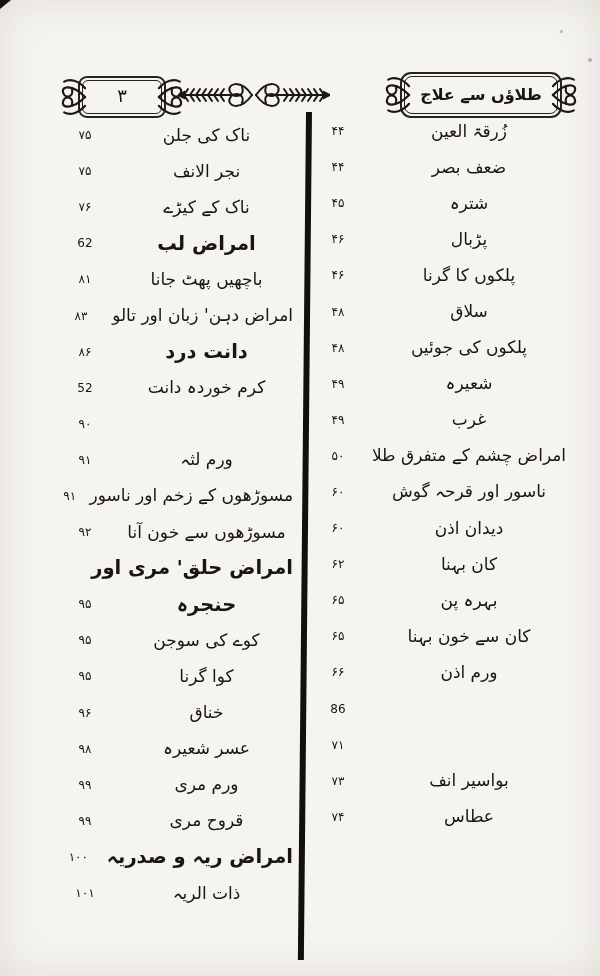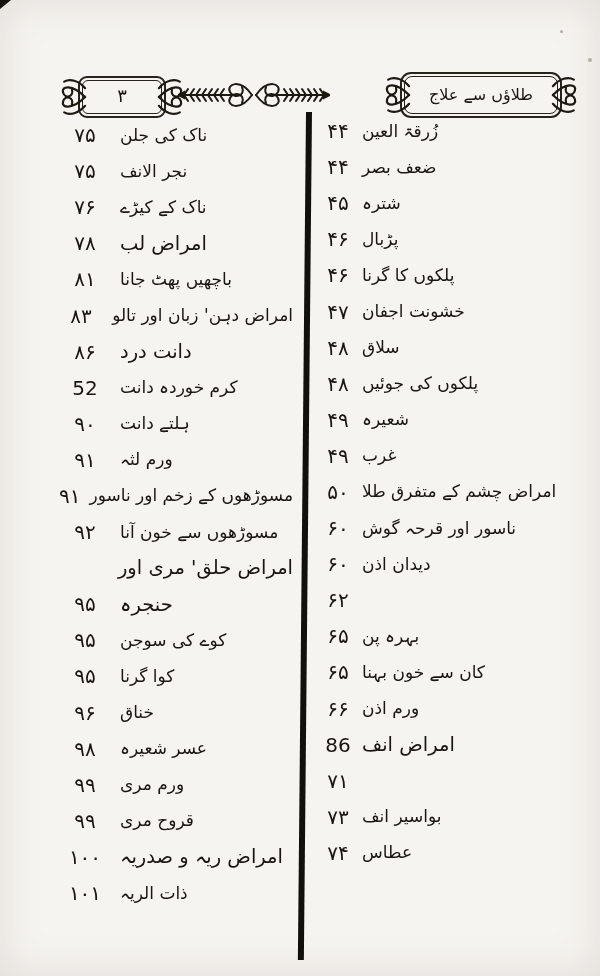--- a/index.html
+++ b/index.html
@@ -30,40 +30,40 @@
   .center-ornament{position:absolute;left:178px;top:76px;width:152px;height:38px;}
 
   .title-banner{
     position:absolute;left:400px;top:72px;width:158px;height:42px;
     border:2px solid #26221c;border-radius:11px;
     display:flex;align-items:center;justify-content:center;
   }
   .title-banner::before{content:"";position:absolute;inset:2px;border:1px solid #26221c;border-radius:8px;}
   .title-banner .flourish.left{left:-20px}
   .title-banner .flourish.right{right:-20px}
-  .banner-text{font-size:16px;font-weight:normal;direction:rtl;white-space:nowrap;transform:translateY(-1px);}
+  .banner-text{font-size:16px;font-weight:bold;direction:rtl;white-space:nowrap;transform:translateY(-1px);}
 
   
   .divider-line{
     position:absolute;left:306px;top:112px;width:6px;height:848px;
     background:#12100d;transform:rotate(0.55deg);transform-origin:top center;
   }
 
   
   .col{position:absolute;top:113px;}
   .col-right{left:316px;width:284px;}
   .col-left{left:0;top:117px;width:306px;}
   .row{display:flex;align-items:center;height:36.1px;}
-  .num{font-size:20px;direction:rtl;white-space:nowrap;}
+  .num{font-size:12px;direction:rtl;white-space:nowrap;}
   .col-right .num{width:44px;text-align:center;}
   .col-left .num{width:70px;margin-left:50px;text-align:center;}
-  .title{flex:1;direction:rtl;text-align:left;font-size:17px;white-space:nowrap;line-height:1;}
+  .title{flex:1;direction:rtl;text-align:center;font-size:17px;white-space:nowrap;line-height:1;}
   .col-right .title{padding-left:2px;padding-right:24px;}
   .col-left .title{padding-right:13px;}
-  .row.bold .title{font-weight:normal;font-size:19.5px;}
+  .row.bold .title{font-weight:bold;font-size:19.5px;}
 </style>
 </head>
 <body>
 
 <div class="page">
 
   <div class="corner-mark"></div>
   <div class="speck" style="left:588px;top:58px;width:4px;height:4px"></div>
   <div class="speck" style="left:560px;top:30px;width:3px;height:3px"></div>
 
@@ -141,24 +141,20 @@
   </div>
       <div class="row">
     <span class="num">۴۶</span>
     <span class="title">پڑبال</span>
   </div>
       <div class="row">
     <span class="num">۴۶</span>
     <span class="title">پلکوں کا گرنا</span>
   </div>
       <div class="row">
-    <span class="num">۴۷</span>
-    <span class="title">خشونت اجفان</span>
-  </div>
-      <div class="row">
     <span class="num">۴۸</span>
     <span class="title">سلاق</span>
   </div>
       <div class="row">
     <span class="num">۴۸</span>
     <span class="title">پلکوں کی جوئیں</span>
   </div>
       <div class="row">
     <span class="num">۴۹</span>
     <span class="title">شعیرہ</span>
@@ -174,36 +170,36 @@
       <div class="row">
     <span class="num">۶۰</span>
     <span class="title">ناسور اور قرحہ گوش</span>
   </div>
       <div class="row">
     <span class="num">۶۰</span>
     <span class="title">دیدان اذن</span>
   </div>
       <div class="row">
     <span class="num">۶۲</span>
+    <span class="title">کان بہنا</span>
   </div>
       <div class="row">
     <span class="num">۶۵</span>
     <span class="title">بہرہ پن</span>
   </div>
       <div class="row">
     <span class="num">۶۵</span>
     <span class="title">کان سے خون بہنا</span>
   </div>
       <div class="row">
     <span class="num">۶۶</span>
     <span class="title">ورم اذن</span>
   </div>
       <div class="row bold">
     <span class="num">86</span>
-    <span class="title">امراض انف</span>
   </div>
       <div class="row">
     <span class="num">۷۱</span>
   </div>
       <div class="row">
     <span class="num">۷۳</span>
     <span class="title">بواسیر انف</span>
   </div>
       <div class="row">
     <span class="num">۷۴</span>
@@ -217,42 +213,41 @@
   </div>
       <div class="row">
     <span class="num">۷۵</span>
     <span class="title">نجر الانف</span>
   </div>
       <div class="row">
     <span class="num">۷۶</span>
     <span class="title">ناک کے کیڑے</span>
   </div>
       <div class="row bold">
-    <span class="num">۷۸</span>
+    <span class="num">62</span>
     <span class="title">امراض لب</span>
   </div>
       <div class="row">
     <span class="num">۸۱</span>
     <span class="title">باچھیں پھٹ جانا</span>
   </div>
       <div class="row">
     <span class="num">۸۳</span>
     <span class="title">امراض دہن' زبان اور تالو</span>
   </div>
       <div class="row bold">
     <span class="num">۸۶</span>
     <span class="title">دانت درد</span>
   </div>
       <div class="row">
     <span class="num">52</span>
     <span class="title">کرم خوردہ دانت</span>
   </div>
       <div class="row">
     <span class="num">۹۰</span>
-    <span class="title">ہلتے دانت</span>
   </div>
       <div class="row">
     <span class="num">۹۱</span>
     <span class="title">ورم لثہ</span>
   </div>
       <div class="row">
     <span class="num">۹۱</span>
     <span class="title">مسوڑھوں کے زخم اور ناسور</span>
   </div>
       <div class="row">

